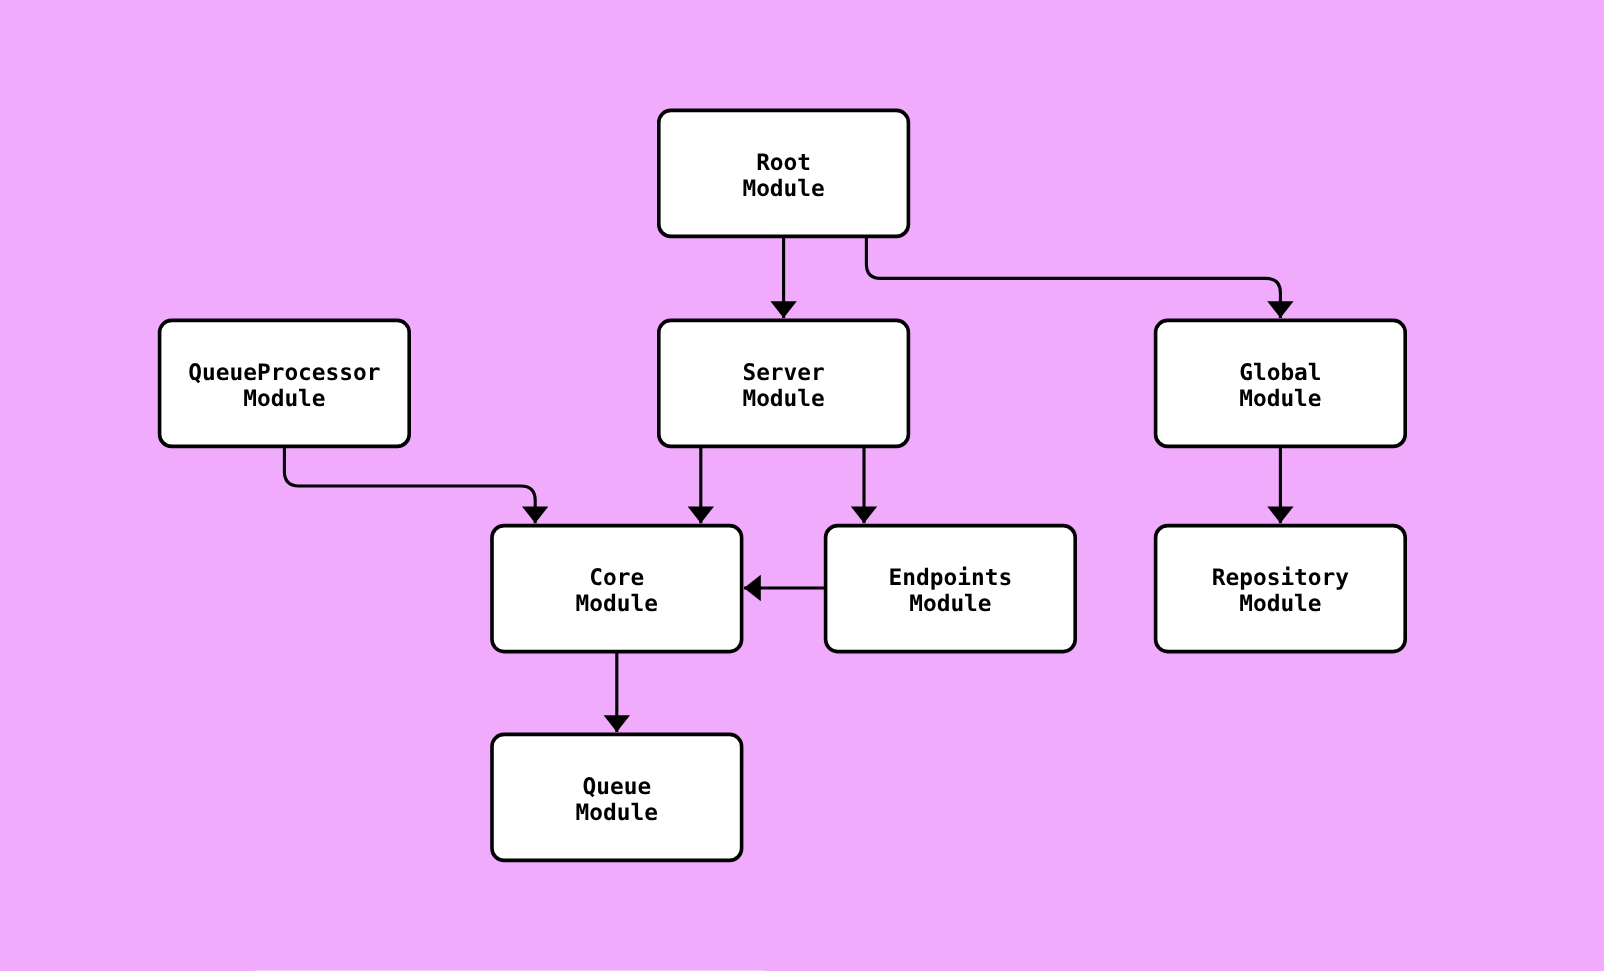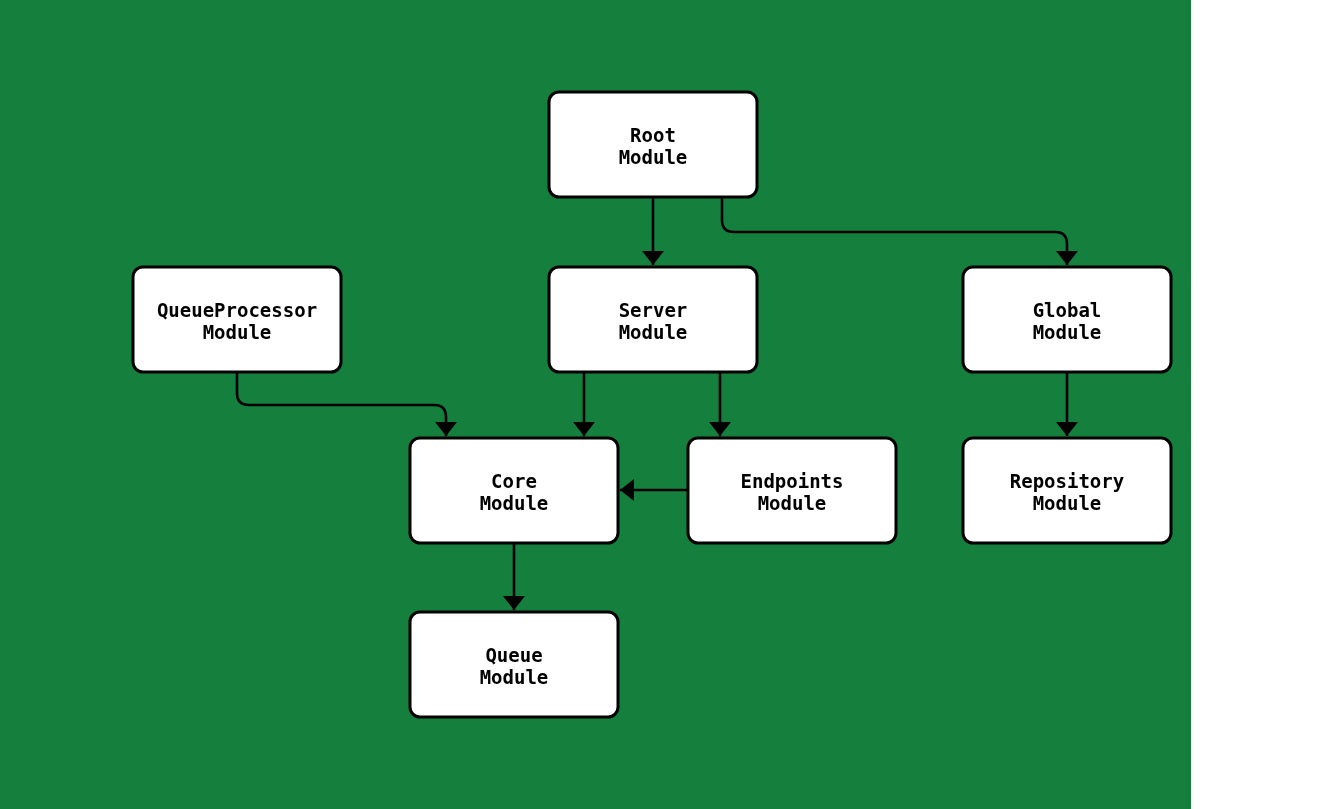--- a/index.html
+++ b/index.html
@@ -2,23 +2,23 @@
 <html><head>
 <meta charset="utf-8">
 <style>
   html, body {
     margin: 0;
     padding: 0;
     background: #ffffff;
   }
   .stage {
     position: relative;
-    width: 1191px;
+    width: 1337px;
     height: 809px;
-    background: #15803d;
+    background: #f0abfc;
     overflow: hidden;
     font-family: "DejaVu Sans Mono", monospace;
     text-align: center;
   }
   svg text {
     font-family: "DejaVu Sans Mono", monospace;
     font-weight: bold;
     font-size: 19px;
   }
 </style>

